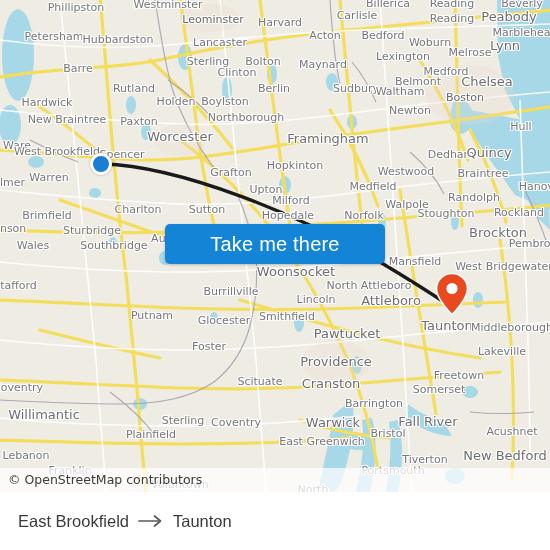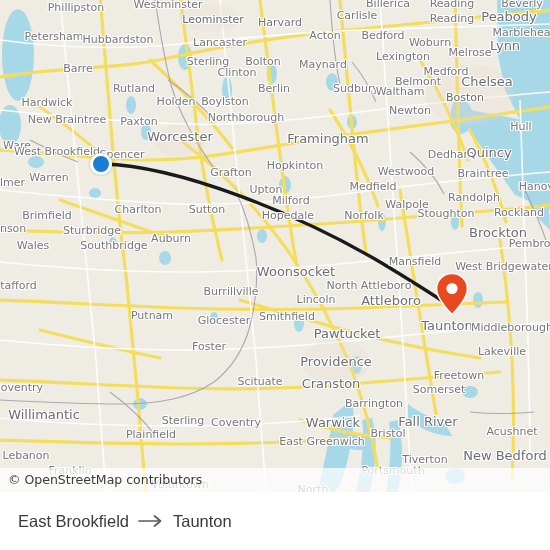--- a/index.html
+++ b/index.html
@@ -373,20 +373,21 @@
 
     <div id="dest-marker">
       <svg width="34" height="44" viewBox="0 0 34 44" xmlns="http://www.w3.org/2000/svg">
         <path d="M17 1.5 C8.2 1.5 1.5 8.3 1.5 17 C1.5 27.5 17 42.5 17 42.5 C17 42.5 32.5 27.5 32.5 17 C32.5 8.3 25.8 1.5 17 1.5 Z" fill="#e8491f" stroke="#ffffff" stroke-width="1.6"></path>
         <circle cx="17" cy="16.5" r="5.6" fill="#ffffff"></circle>
       </svg>
     </div>
 
     <div id="osm-attrib">© OpenStreetMap contributors</div>
 
+    <button id="cta-button">Take me there</button>
   </div>
 
   <div id="footer">
 
     <div id="route-summary">
       <span>East Brookfield</span>
       <span>
         <svg id="route-arrow-icon" width="26" height="14" viewBox="0 0 26 14" xmlns="http://www.w3.org/2000/svg">
           <path d="M1 7 H22" stroke="#5a5a5e" stroke-width="1.7" stroke-linecap="round" fill="none"></path>
           <path d="M16.5 2 L22.5 7 L16.5 12" stroke="#5a5a5e" stroke-width="1.7" stroke-linecap="round" stroke-linejoin="round" fill="none"></path>

